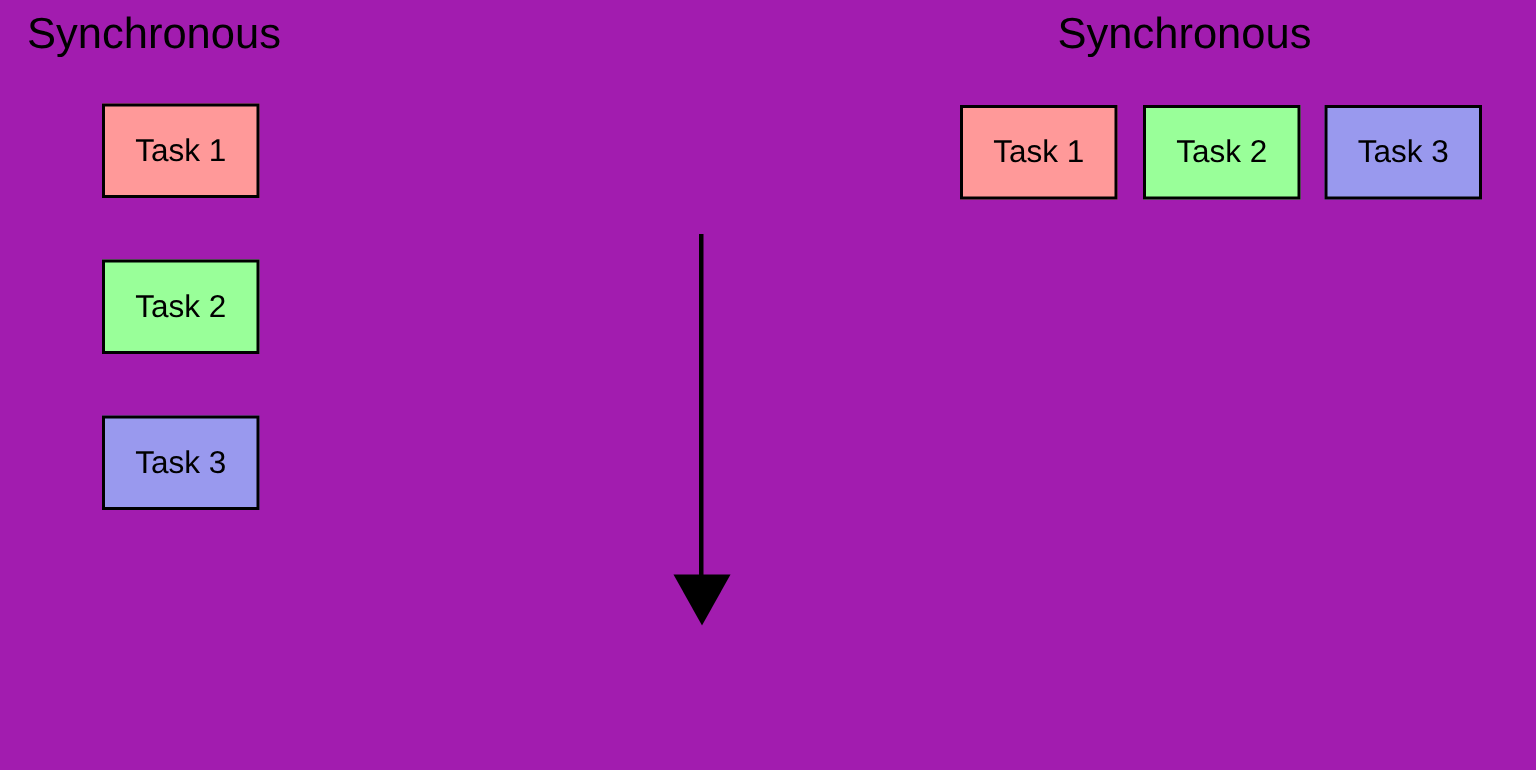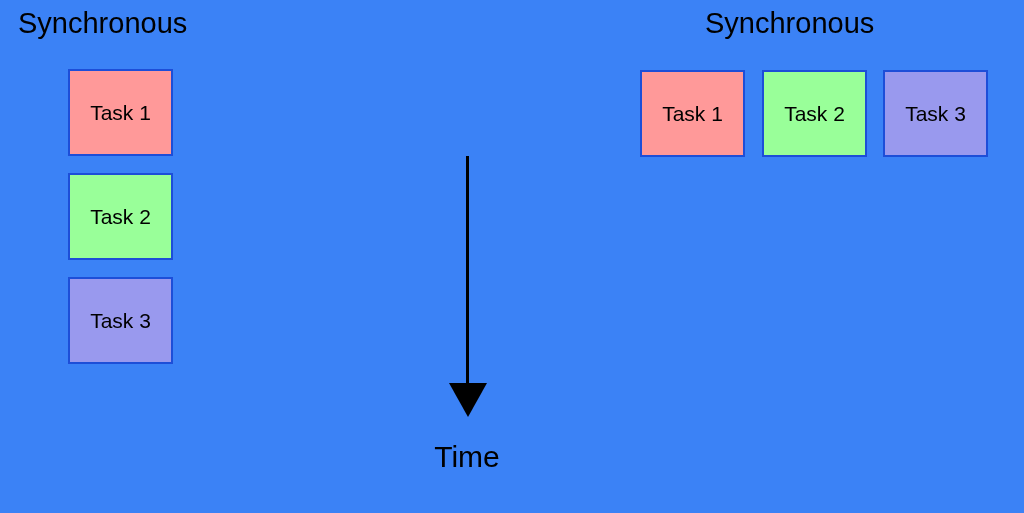--- a/index.html
+++ b/index.html
@@ -7,39 +7,39 @@
     padding: 0;
   }
   body {
     font-family: "Liberation Sans", sans-serif;
     background: #eeeeee;
   }
   .canvas {
     position: relative;
     width: 1024px;
     height: 513px;
-    background: #3b82f6;
+    background: #a21caf;
     overflow: hidden;
     color: #000000;
   }
   .section-title {
     position: absolute;
     font-size: 29px;
     line-height: 1.1;
     color: #000000;
     white-space: nowrap;
   }
   .title-sync  { left: 18px;  top: 8px; }
   .title-async { left: 705px; top: 8px; }
 
   .task-box {
     position: absolute;
     width: 105px;
-    height: 87px;
-    border: 2px solid #1d4ed8;
+    height: 63px;
+    border: 2px solid #000000;
     box-sizing: border-box;
     display: flex;
     align-items: center;
     justify-content: center;
     font-size: 21px;
     color: #000000;
   }
   
   .sync-1 { left: 68px; top: 69px;  }
   .sync-2 { left: 68px; top: 173px; }
@@ -90,15 +90,14 @@
   <div class="task-box sync-2" style="background-color: rgb(153, 255, 153);">Task 2</div>
   <div class="task-box sync-3" style="background-color: rgb(153, 153, 238);">Task 3</div>
 
   <div class="task-box async-1" style="background-color: rgb(255, 153, 153);">Task 1</div>
   <div class="task-box async-2" style="background-color: rgb(153, 255, 153);">Task 2</div>
   <div class="task-box async-3" style="background-color: rgb(153, 153, 238);">Task 3</div>
 
   <div class="time-arrow-line"></div>
   <div class="time-arrow-head"></div>
 
-  <div class="time-label">Time</div>
 
 </div>
 
 </body></html>

